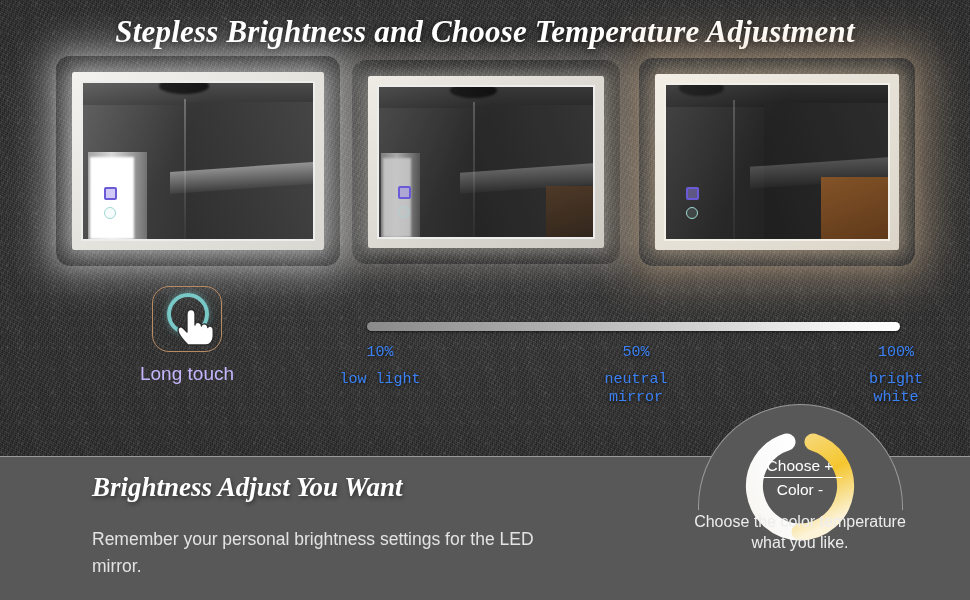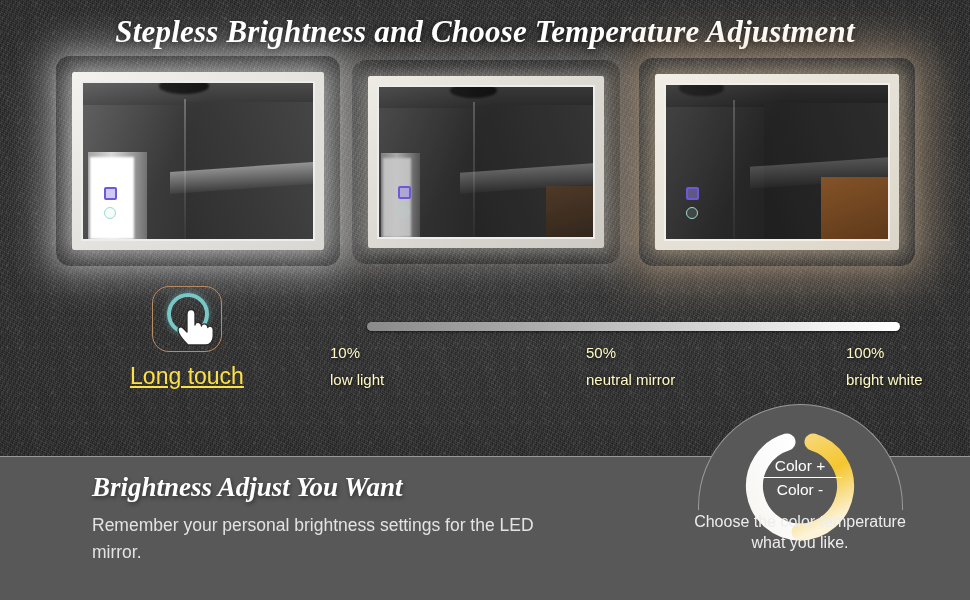--- a/index.html
+++ b/index.html
@@ -86,50 +86,50 @@
   .dot-ci{width:10px;height:10px;border:1.6px solid #9fd9d4;border-radius:50%;
         background:rgba(180,230,226,.12);}
 
   
   .touchbox{position:absolute;left:152px;top:286px;width:68px;height:64px;
         border:1.6px solid #b98b63;border-radius:17px;}
   .ring{position:absolute;left:14px;top:6px;width:34px;height:34px;border-radius:50%;
         border:4px solid #79c8c8;box-shadow:0 0 7px rgba(120,200,200,.55);}
   .hand{position:absolute;left:22px;top:20px;}
   .longtouch{position:absolute;left:82px;top:363px;width:210px;text-align:center;
-        color:#fde047;font-size:23px;text-decoration:underline;}
+        color:#c4b5fd;font-size:19px;}
 
   
   .adjust-title{position:absolute;left:350px;top:287px;width:565px;text-align:center;
         color:#fff;font-size:19px;text-shadow:0 1px 4px rgba(0,0,0,.8);}
   .track{position:absolute;left:367px;top:322px;width:533px;height:9px;border-radius:5px;
         background:linear-gradient(90deg,#8a8a8a 0%,#a8a8a8 28%,#d2d2d2 62%,#f4f4f4 88%,#ffffff 100%);
         box-shadow:0 1px 3px rgba(0,0,0,.6);}
-  .slabel{position:absolute;color:#fef9c3;font-size:15px;line-height:18px;
-        text-shadow:0 1px 4px rgba(0,0,0,.8);}
+  .slabel{position:absolute;color:#3b82f6;font-size:15px;line-height:18px;text-align:center;
+        text-shadow:0 1px 4px rgba(0,0,0,.8);font-family:Liberation Mono, monospace;}
   .slabel .pct{display:block;}
   .slabel .nm{display:block;margin-top:9px;}
   .s-left{left:330px;top:344px;width:100px;}
   .s-mid{left:586px;top:344px;width:100px;}
   .s-right{left:846px;top:344px;width:100px;}
 
   
   .panel{position:absolute;left:0;top:456px;width:970px;height:144px;
         background:#585858;border-top:1.5px solid #9a9a9a;}
   .bump{position:absolute;left:698px;top:-53px;width:205px;height:106px;
         background:#585858;border-radius:103px 103px 0 0;
         border-top:1.5px solid #9a9a9a;border-left:1.5px solid #9a9a9a;border-right:1.5px solid #9a9a9a;
         box-sizing:border-box;}
   .bump::after{content:"";position:absolute;left:1px;right:1px;bottom:-4px;height:7px;background:#585858;}
 
   .p-title{position:absolute;left:92px;top:472px;
         font-family:"Liberation Serif","DejaVu Serif",serif;
         font-style:italic;font-weight:bold;font-size:27px;color:#fff;
         text-shadow:1px 2px 4px rgba(0,0,0,.45);}
-  .p-body{position:absolute;left:92px;top:512px;width:470px;
+  .p-body{position:absolute;left:92px;top:526px;width:470px;
         color:#e3e3e3;font-size:17.5px;line-height:27px;}
 
   
   .ctring{position:absolute;left:742px;top:428px;width:116px;height:116px;}
   .ctlabel{position:absolute;left:758px;top:455px;width:84px;text-align:center;
         color:#fff;font-size:15.5px;line-height:21px;z-index:4;}
   .ctlabel .plus{display:block;border-bottom:1px solid #fff;padding-bottom:1px;}
   .ctlabel .minus{display:block;padding-top:1px;}
   .ctcap{position:absolute;left:690px;top:511px;width:220px;text-align:center;
         color:#ededed;font-size:16px;line-height:21px;}
@@ -262,18 +262,18 @@
       <linearGradient id="ctgradR" x1="0" y1="0" x2="0.25" y2="1">
         <stop offset="0%" stop-color="#f7d774"></stop>
         <stop offset="45%" stop-color="#f4c62f"></stop>
         <stop offset="100%" stop-color="#fcf3d8"></stop>
       </linearGradient>
     </defs>
     <path d="M45 14 A46 46 0 0 0 58 104" fill="none" stroke="url(#ctgradL)" stroke-width="17" stroke-linecap="round"></path>
     <path d="M71 14 A46 46 0 0 1 58 104" fill="none" stroke="url(#ctgradR)" stroke-width="17" stroke-linecap="round"></path>
   </svg>
   <div class="ctlabel">
-    <span class="plus">Color +</span>
+    <span class="plus">Choose +</span>
     <span class="minus">Color -</span>
   </div>
   <div class="ctcap">Choose the color temperature what you like.</div>
 
 </div>
 
 </body></html>

